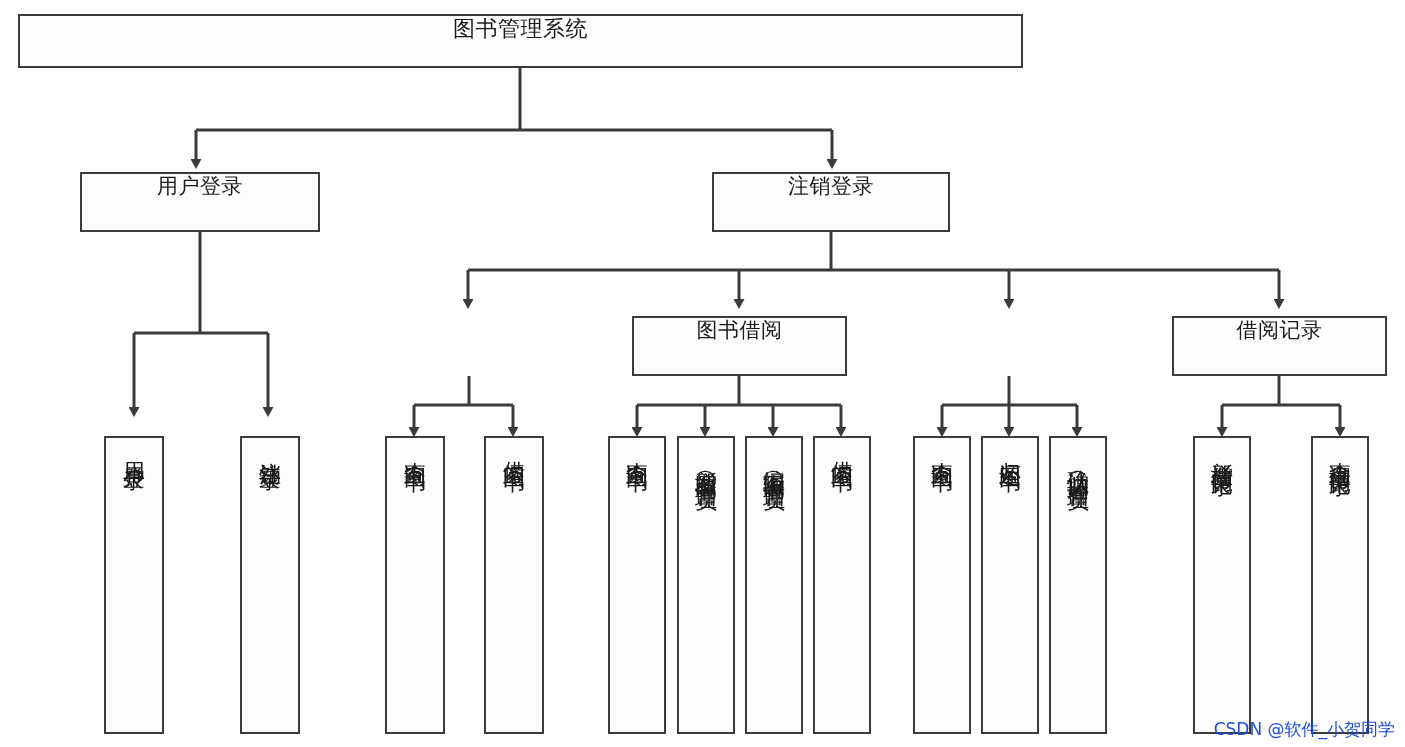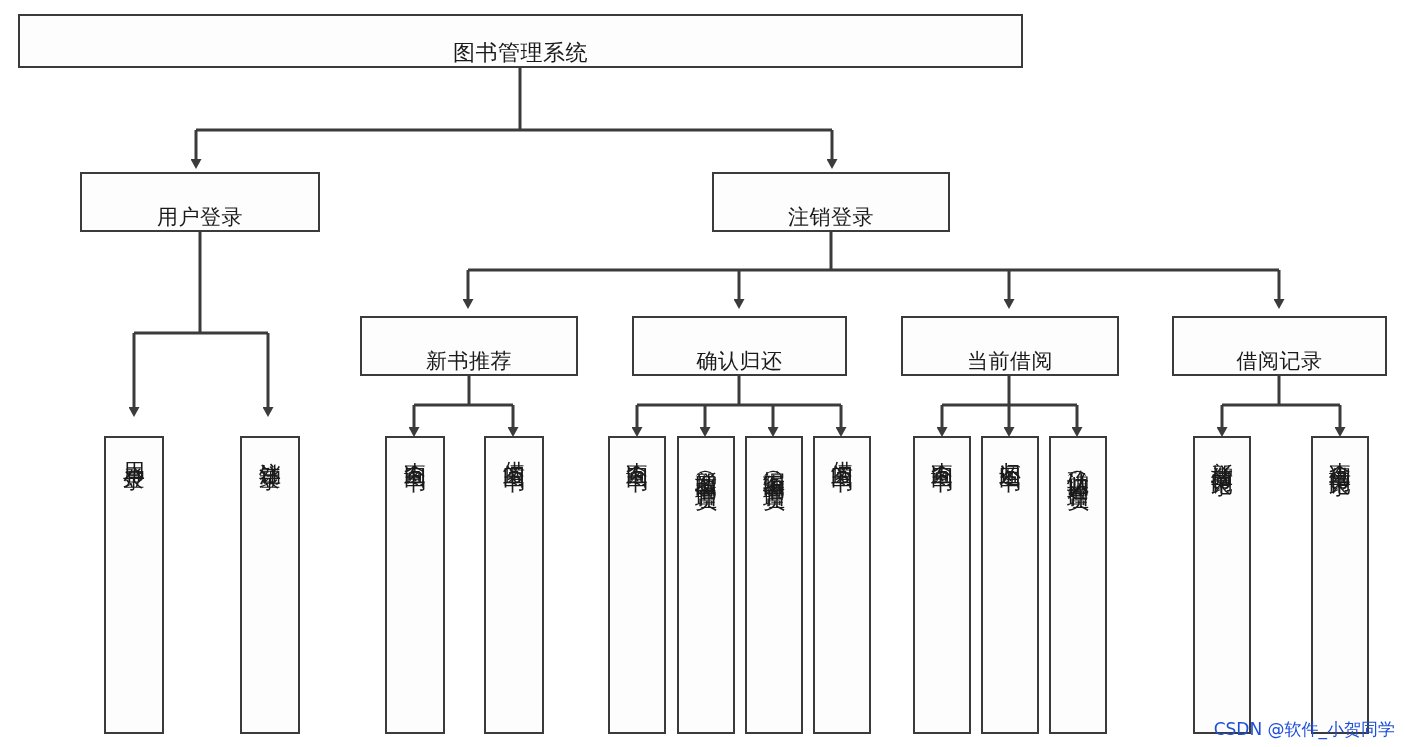--- a/index.html
+++ b/index.html
@@ -23,21 +23,21 @@
     width: 1405px;
     height: 747px;
     pointer-events: none;
   }
   .node {
     position: absolute;
     box-sizing: border-box;
     background: #fdfdfd;
     border: 2px solid #3b3b3b;
     display: flex;
-    align-items: flex-end;
+    align-items: flex-start;
     justify-content: center;
     color: #1a1a1a;
     z-index: 2;
   }
   .node-label {
     display: block;
     text-align: center;
     line-height: 1.18;
     letter-spacing: 0.5px;
     white-space: nowrap;
@@ -138,31 +138,25 @@
   </div>
 
   <div class="node h-node" style="left:80px; top:172px; width:240px; height:60px;">
     <span class="node-label">用户登录</span>
   </div>
 
   <div class="node h-node" style="left:712px; top:172px; width:238px; height:60px;">
     <span class="node-label">注销登录</span>
   </div>
 
-  <div class="node h-node" style="left:360px; top:316px; width:218px; height:60px;">
-    <span class="node-label">新书推荐</span>
-  </div>
 
   <div class="node h-node" style="left:632px; top:316px; width:215px; height:60px;">
-    <span class="node-label">确认归还</span>
-  </div>
-
-  <div class="node h-node" style="left:901px; top:316px; width:218px; height:60px;">
-    <span class="node-label">当前借阅</span>
-  </div>
+    <span class="node-label">图书借阅</span>
+  </div>
+
 
   <div class="node h-node" style="left:1172px; top:316px; width:215px; height:60px;">
     <span class="node-label">借阅记录</span>
   </div>
 
   <div class="node v-node" style="left:104px; top:436px; width:60px; height:298px;">
     <span class="node-label">用户登录</span>
   </div>
 
   <div class="node v-node" style="left:240px; top:436px; width:60px; height:298px;">

